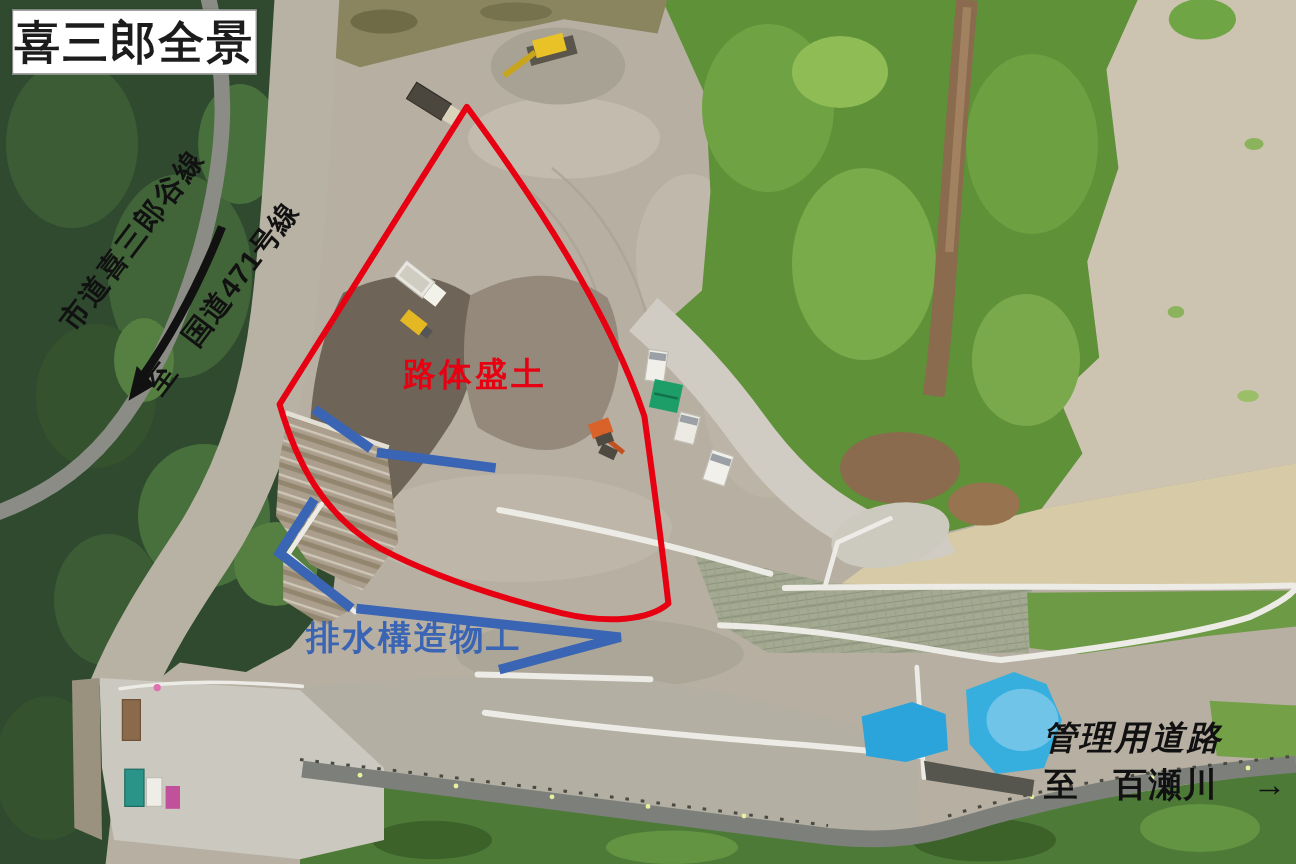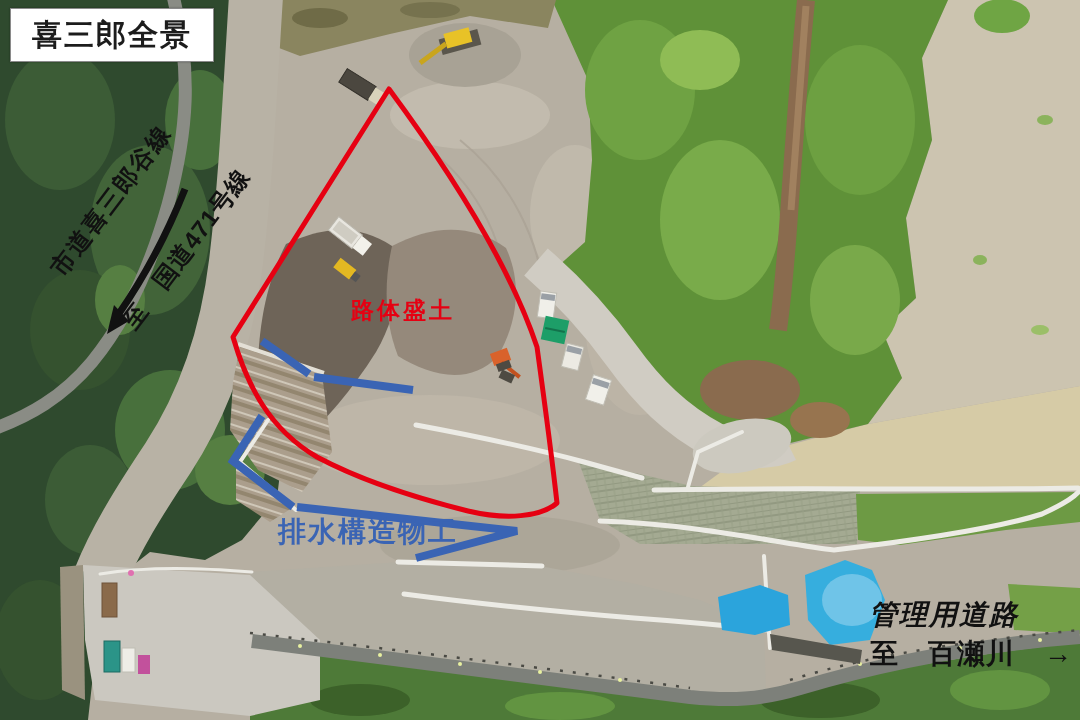--- a/index.html
+++ b/index.html
@@ -8,25 +8,25 @@
     font-family:"Liberation Sans",sans-serif;background:#b7b0a3;
   }
   #photo{position:absolute;left:0;top:0;}
   .label{position:absolute;font-weight:700;color:#111;white-space:pre;line-height:1.15;}
   .rot{transform-origin:0 50%;}
   .title-box{
     position:absolute;left:10px;top:8px;width:202px;height:52px;
     background:#ffffff;border:1px solid #8a8a8a;box-shadow:0 0 2px rgba(0,0,0,.35);
     display:flex;align-items:center;justify-content:center;
   }
-  .title-box span{font-size:30px;font-weight:600;color:#1c1c1c;letter-spacing:2px;}
+  .title-box span{font-size:38px;font-weight:600;color:#1c1c1c;letter-spacing:2px;}
   .lab-city{left:56px;top:259px;font-size:24px;transform:rotate(-53deg);letter-spacing:2px;}
   .lab-r471{left:128px;top:312px;font-size:24px;transform:rotate(-53deg);letter-spacing:1px;}
-  .lab-emb{left:351px;top:297px;font-size:23px;color:#e60012;letter-spacing:3px;}
-  .lab-drain{left:255px;top:516px;font-size:28px;color:#3a64b4;letter-spacing:2px;margin-left:23px;}
+  .lab-emb{left:336px;top:297px;font-size:27px;color:#e60012;letter-spacing:3px;}
+  .lab-drain{left:255px;top:516px;font-size:28px;color:#3a64b4;letter-spacing:2px;}
   .lab-mgmt{left:869px;top:599px;font-size:28px;letter-spacing:2px;font-style:italic;}
   .lab-dest{left:870px;top:638px;font-size:28px;letter-spacing:1px;}
 </style>
 </head>
 <body>
 
 <div id="stage">
 
   <svg id="photo" width="1080" height="720" viewBox="0 0 1080 720">
     <defs>

